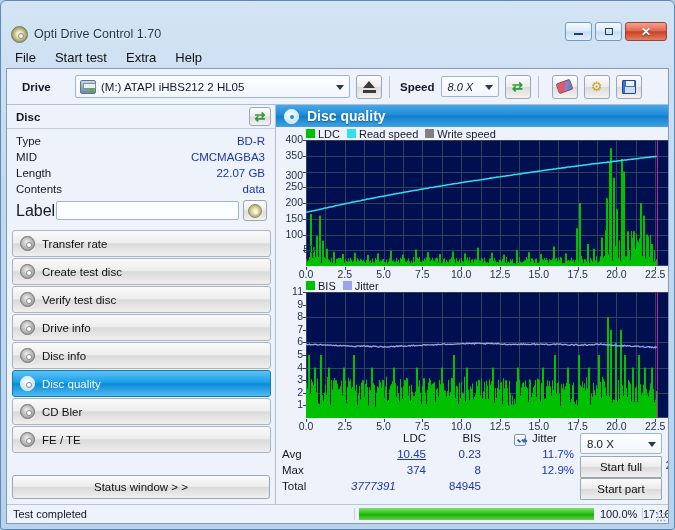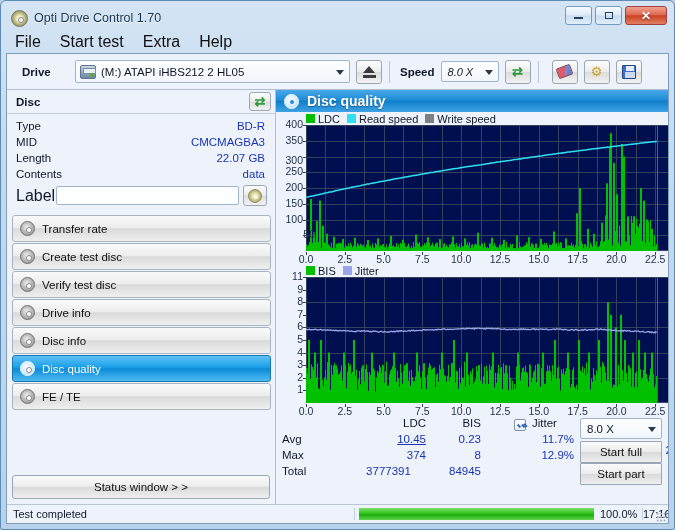--- a/index.html
+++ b/index.html
@@ -12,21 +12,21 @@
   }
 
   
   #window {
     position: absolute;
     left: 0; top: 0;
     width: 675px; height: 530px;
     background: linear-gradient(to bottom, #d4e4f4 0%, #c3d9ef 35%, #b9d2ec 100%);
     border: 1px solid #5e8bb5;
     border-radius: 6px 6px 3px 3px;
-    padding: 4px 5px 5px 5px;
+    padding: 20px 5px 5px 5px;
     display: flex; flex-direction: column;
   }
 
   
   #titlebar {
     height: 26px;
     flex: 0 0 26px;
     display: flex; align-items: center;
     position: relative;
     padding-left: 5px;
@@ -66,21 +66,21 @@
     background: linear-gradient(to bottom, #f0a090 0%, #e06a52 45%, #cc4122 52%, #e08064 100%);
     color: #fff; font-weight: bold; font-size: 12px;
     text-shadow: 0 1px 1px rgba(0,0,0,0.5);
   }
 
   
   #menubar {
     flex: 0 0 21px;
     display: flex; align-items: center;
     padding-left: 7px;
-    font-size: 16px;
+    font-size: 13px;
     color: #101010;
   }
   .menu-item { padding: 2px 9px 2px 2px; margin-right:8px; cursor: default; }
 
   
   #client {
     flex: 1 1 auto;
     background: #eef2fb;
     border: 1px solid #7f9db9;
     display: flex; flex-direction: column;
@@ -419,20 +419,24 @@
             <span class="nav-ico"></span>
             <span>Drive info</span>
           </div>
           <div class="nav-btn">
             <span class="nav-ico"></span>
             <span>Disc info</span>
           </div>
           <div class="nav-btn active">
             <span class="nav-ico"></span>
             <span>Disc quality</span>
+          </div>
+          <div class="nav-btn">
+            <span class="nav-ico"></span>
+            <span>CD Bler</span>
           </div>
           <div class="nav-btn">
             <span class="nav-ico"></span>
             <span>FE / TE</span>
           </div>
         </div>
 
         <div id="status-window-btn">Status window &gt; &gt;</div>
       </div>
 
@@ -1574,21 +1578,21 @@
           <div class="st blue" style="left:90px; top:17px; width:60px; text-align:right;text-decoration:underline;">10.45</div>
           <div class="st blue" style="left:155px;top:17px; width:50px; text-align:right;">0.23</div>
           <div class="st blue" style="left:240px;top:17px; width:58px; text-align:right;">11.7%</div>
 
           <div class="st" style="left:6px;  top:33px;">Max</div>
           <div class="st blue" style="left:90px; top:33px; width:60px; text-align:right;">374</div>
           <div class="st blue" style="left:155px;top:33px; width:50px; text-align:right;">8</div>
           <div class="st blue" style="left:240px;top:33px; width:58px; text-align:right;">12.9%</div>
 
           <div class="st" style="left:6px;  top:49px;">Total</div>
-          <div class="st blue" style="left:75px; top:49px; width:75px; text-align:center;">3777391</div>
+          <div class="st blue" style="left:75px; top:49px; width:75px; text-align:left;font-style:italic;">3777391</div>
           <div class="st blue" style="left:148px;top:49px; width:57px; text-align:right;">84945</div>
 
           <div class="st" style="left:306px;top:5px;">Speed</div>
           <div class="st blue" style="left:360px;top:5px; width:82px;text-align:right;">7.99 X</div>
           <div class="st" style="left:306px;top:28px;">Position</div>
           <div class="st blue" style="left:360px;top:28px; width:82px;text-align:right;">22593 MB</div>
           <div class="st" style="left:306px;top:49px;">Samples</div>
           <div class="st blue" style="left:360px;top:49px; width:82px;text-align:right;">340462</div>
 
           <div id="stat-speed-combo">

